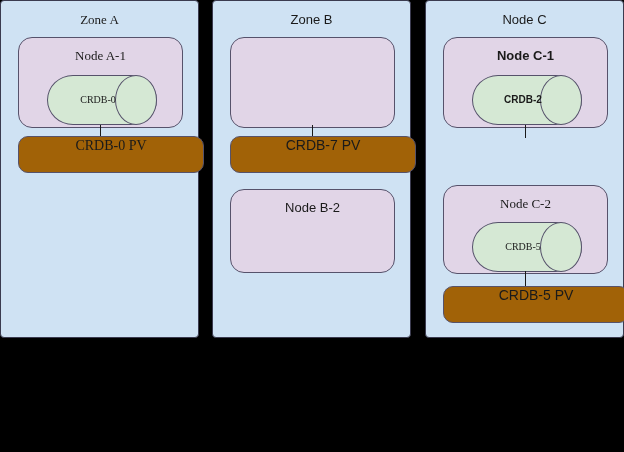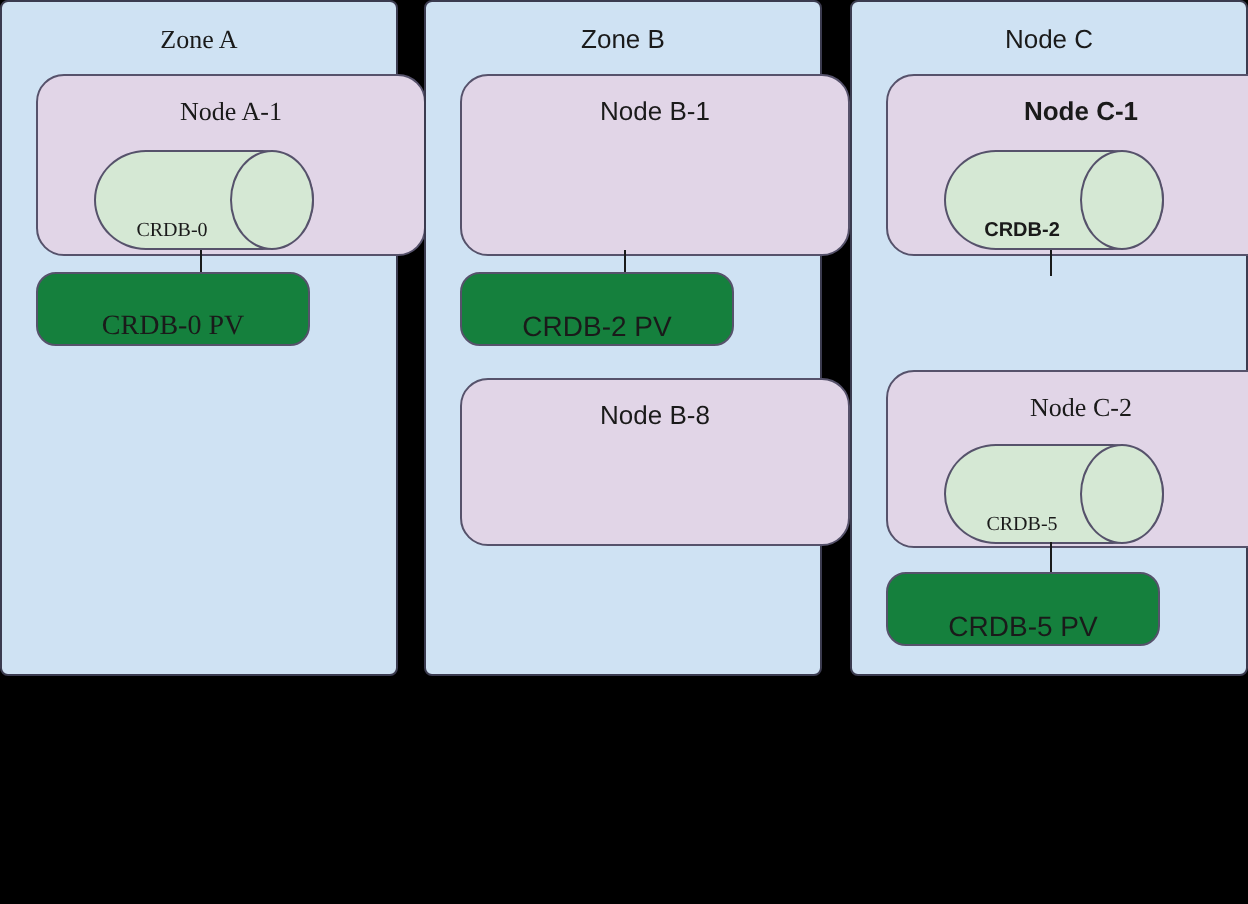--- a/index.html
+++ b/index.html
@@ -44,21 +44,21 @@
     top: 11px;
     text-align: center;
     font-size: 13px;
     line-height: 16px;
     color: #1a1a1a;
   }
 
   .node {
     position: absolute;
     left: 17px;
-    width: 195px;
+    width: 165px;
     background: #e1d5e7;
     border: 1px solid #56526b;
     border-radius: 14px;
     box-sizing: border-box;
   }
 
   .node-title {
     position: absolute;
     left: 0;
     right: 0;
@@ -94,50 +94,49 @@
     top: 0px;
     width: 42px;
     height: 50px;
     background: #d5e8d4;
     border: 1px solid #56526b;
     border-radius: 50%;
     box-sizing: border-box;
   }
   .cyl-label {
     position: absolute;
-    left: 0;
+    left: 12px;
     top: 0;
     width: 78px;
     height: 50px;
     display: flex;
     align-items: center;
     justify-content: center;
     font-size: 10px;
     line-height: 12px;
     color: #1a1a1a;
-    margin-top: 16px;
   }
 
   .connector {
     position: absolute;
     width: 0;
     border-left: 1px solid #1a1a1a;
   }
 
   .pv {
     position: absolute;
     left: 17px;
-    width: 137px;
+    width: 186px;
     height: 37px;
-    background: #15803d;
+    background: #a16207;
     border: 1px solid #56526b;
     border-radius: 10px;
     box-sizing: border-box;
     display: flex;
-    align-items: flex-end;
+    align-items: flex-start;
     justify-content: center;
     font-size: 14px;
     line-height: 17px;
     color: #1a1a1a;
   }
 </style>
 </head>
 <body>
 
 <div id="canvas">
@@ -158,31 +157,30 @@
 
     <div class="pv" style="top:135px;">
       <span>CRDB-0 PV</span>
     </div>
   </div>
 
   <div class="zone" id="zone-b">
     <div class="zone-title">Zone B</div>
 
     <div class="node" style="top:36px; height:91px;">
-      <div class="node-title">Node B-1</div>
     </div>
 
     <div class="connector" style="left:99px; top:124px; height:13px;"></div>
 
     <div class="pv" style="top:135px;">
-      <span>CRDB-2 PV</span>
+      <span>CRDB-7 PV</span>
     </div>
 
     <div class="node" style="top:188px; height:84px;">
-      <div class="node-title">Node B-8</div>
+      <div class="node-title">Node B-2</div>
     </div>
   </div>
 
   <div class="zone" id="zone-c">
     <div class="zone-title">Node C</div>
 
     <div class="node" style="top:36px; height:91px;font-weight:bold;">
       <div class="node-title">Node C-1</div>
       <div class="cyl">
         <div class="cyl-body"></div>

